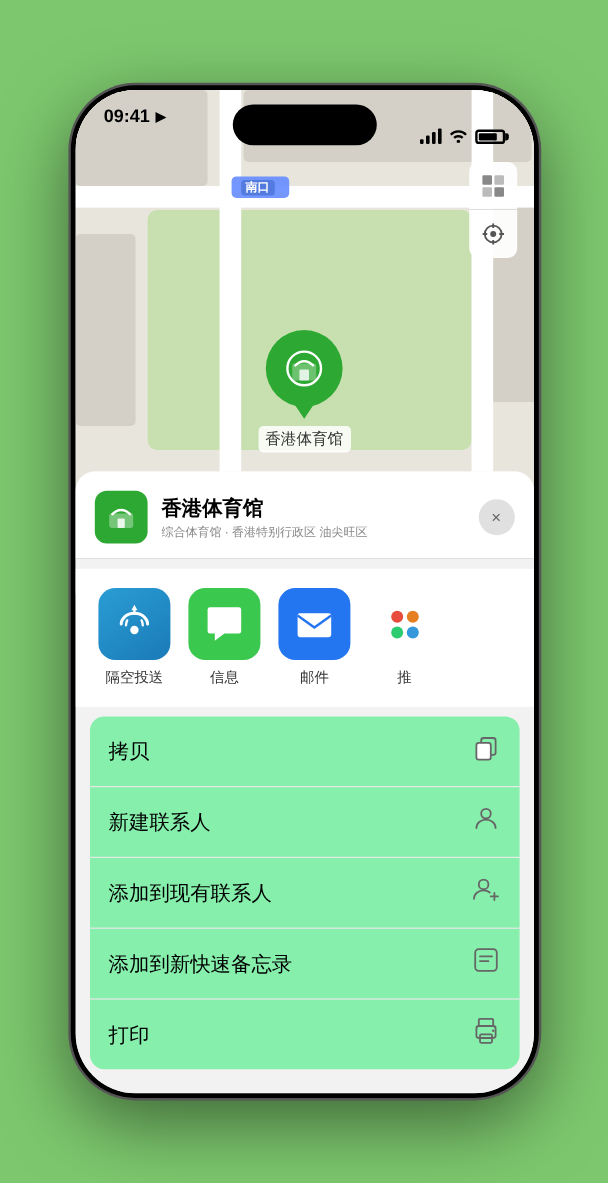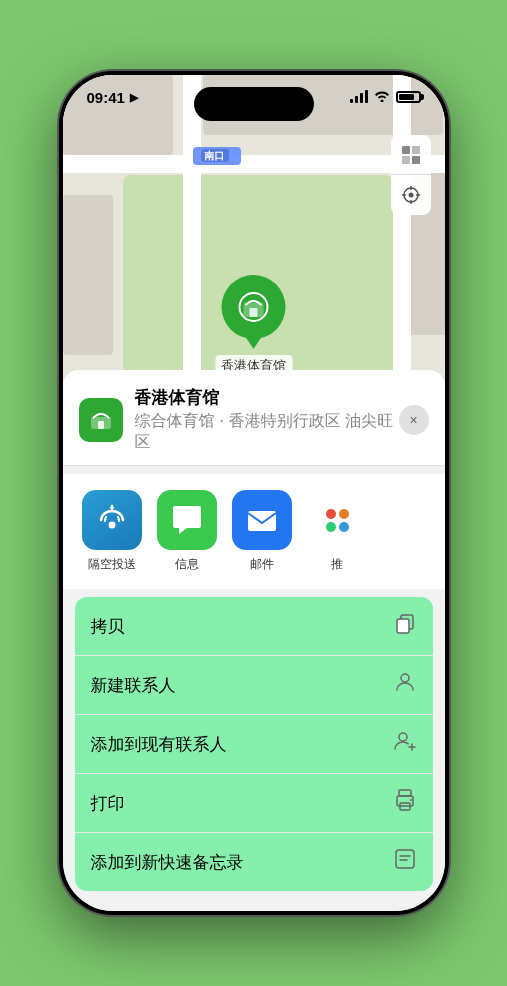--- a/index.html
+++ b/index.html
@@ -40,20 +40,21 @@
       top: 0;
       left: 0;
       right: 0;
       height: 50px;
       display: flex;
       align-items: flex-start;
       padding-top: 14px;
       padding-left: 24px;
       padding-right: 24px;
       z-index: 100;
+      flex-direction: column;
     }
 
     .status-time {
       font-size: 15px;
       font-weight: 600;
       color: #000;
       display: flex;
       align-items: center;
       gap: 3px;
     }
@@ -286,21 +287,21 @@
     }
     .location-info {
       flex: 1;
     }
     .location-name {
       font-size: 17px;
       font-weight: 600;
       color: #000;
     }
     .location-desc {
-      font-size: 16px;
+      font-size: 10px;
       color: #888;
       margin-top: 2px;
     }
     .close-btn {
       width: 30px;
       height: 30px;
       background: #e0e0e0;
       border-radius: 50%;
       display: flex;
       align-items: center;
@@ -581,42 +582,42 @@
             <svg width="24" height="24" viewBox="0 0 24 24" fill="none">
               <circle cx="10" cy="8" r="4" stroke="#666" stroke-width="1.5" fill="none"></circle>
               <path d="M2 20 C2 16 5.6 13 10 13 C12 13 13.8 13.7 15.2 14.8" stroke="#666" stroke-width="1.5" fill="none" stroke-linecap="round"></path>
               <line x1="19" y1="15" x2="19" y2="21" stroke="#666" stroke-width="1.5" stroke-linecap="round"></line>
               <line x1="16" y1="18" x2="22" y2="18" stroke="#666" stroke-width="1.5" stroke-linecap="round"></line>
             </svg>
           </span>
         </div>
 
         <div class="action-item">
+          <span class="action-label">添加到新快速备忘录</span>
+          <span class="action-icon">
+            <svg width="24" height="24" viewBox="0 0 24 24" fill="none">
+              <rect x="3" y="3" width="18" height="18" rx="3" stroke="#666" stroke-width="1.5" fill="none"></rect>
+              <line x1="7" y1="9" x2="17" y2="9" stroke="#666" stroke-width="1.5" stroke-linecap="round"></line>
+              <line x1="7" y1="13" x2="14" y2="13" stroke="#666" stroke-width="1.5" stroke-linecap="round"></line>
+            </svg>
+          </span>
+        </div>
+
+        <div class="action-item">
           <span class="action-label">打印</span>
           <span class="action-icon">
             <svg width="24" height="24" viewBox="0 0 24 24" fill="none">
               <rect x="6" y="2" width="12" height="6" rx="1" stroke="#666" stroke-width="1.5" fill="none"></rect>
               <rect x="4" y="8" width="16" height="10" rx="2" stroke="#666" stroke-width="1.5" fill="none"></rect>
               <rect x="7" y="15" width="10" height="7" rx="1" stroke="#666" stroke-width="1.5" fill="none"></rect>
               <circle cx="18" cy="12" r="1" fill="#666"></circle>
             </svg>
           </span>
         </div>
 
-        <div class="action-item">
-          <span class="action-label">添加到新快速备忘录</span>
-          <span class="action-icon">
-            <svg width="24" height="24" viewBox="0 0 24 24" fill="none">
-              <rect x="3" y="3" width="18" height="18" rx="3" stroke="#666" stroke-width="1.5" fill="none"></rect>
-              <line x1="7" y1="9" x2="17" y2="9" stroke="#666" stroke-width="1.5" stroke-linecap="round"></line>
-              <line x1="7" y1="13" x2="14" y2="13" stroke="#666" stroke-width="1.5" stroke-linecap="round"></line>
-            </svg>
-          </span>
-        </div>
-
       </div>
 
     </div>
 
     <div class="home-indicator"></div>
 
   </div>
 </div>
 
 </body></html>

